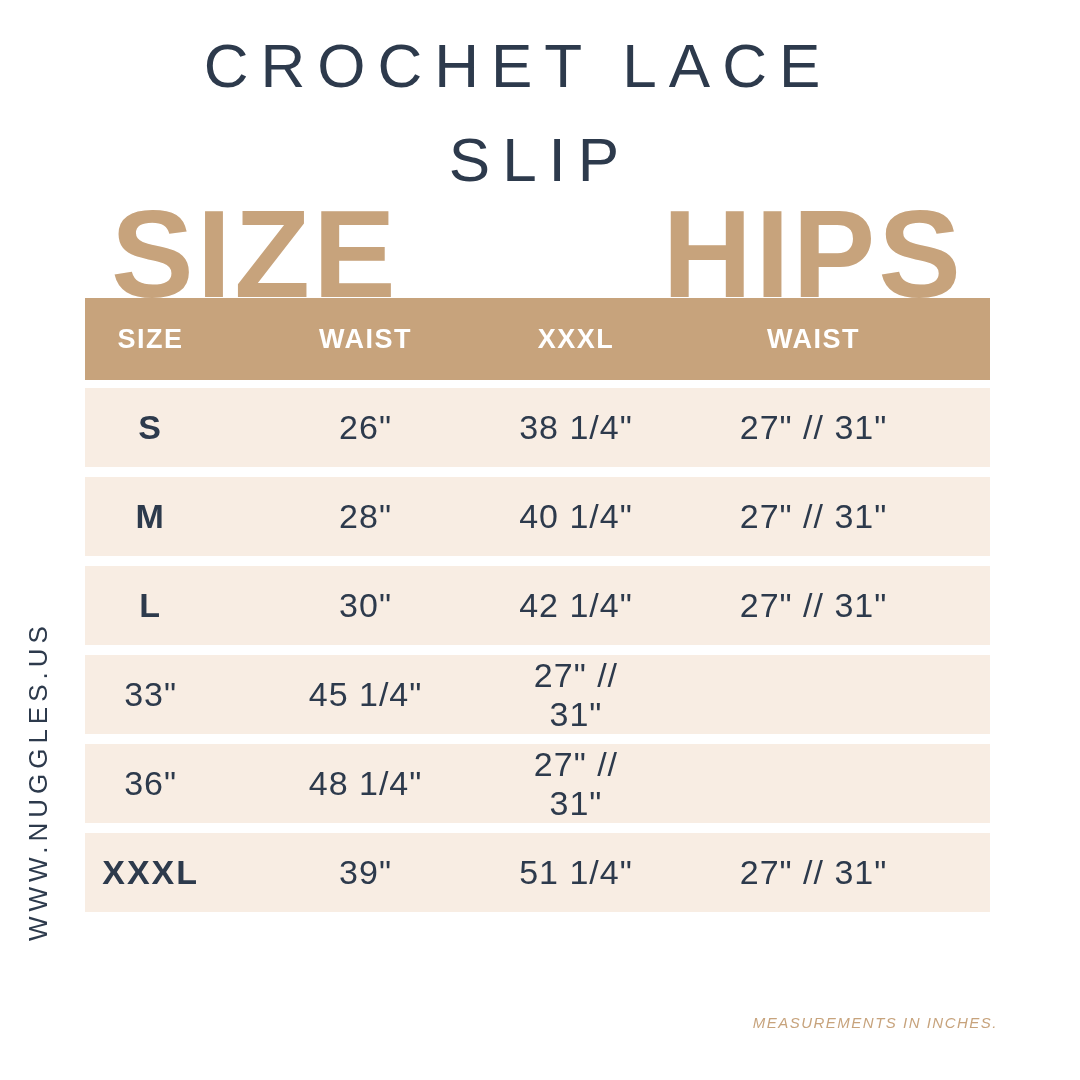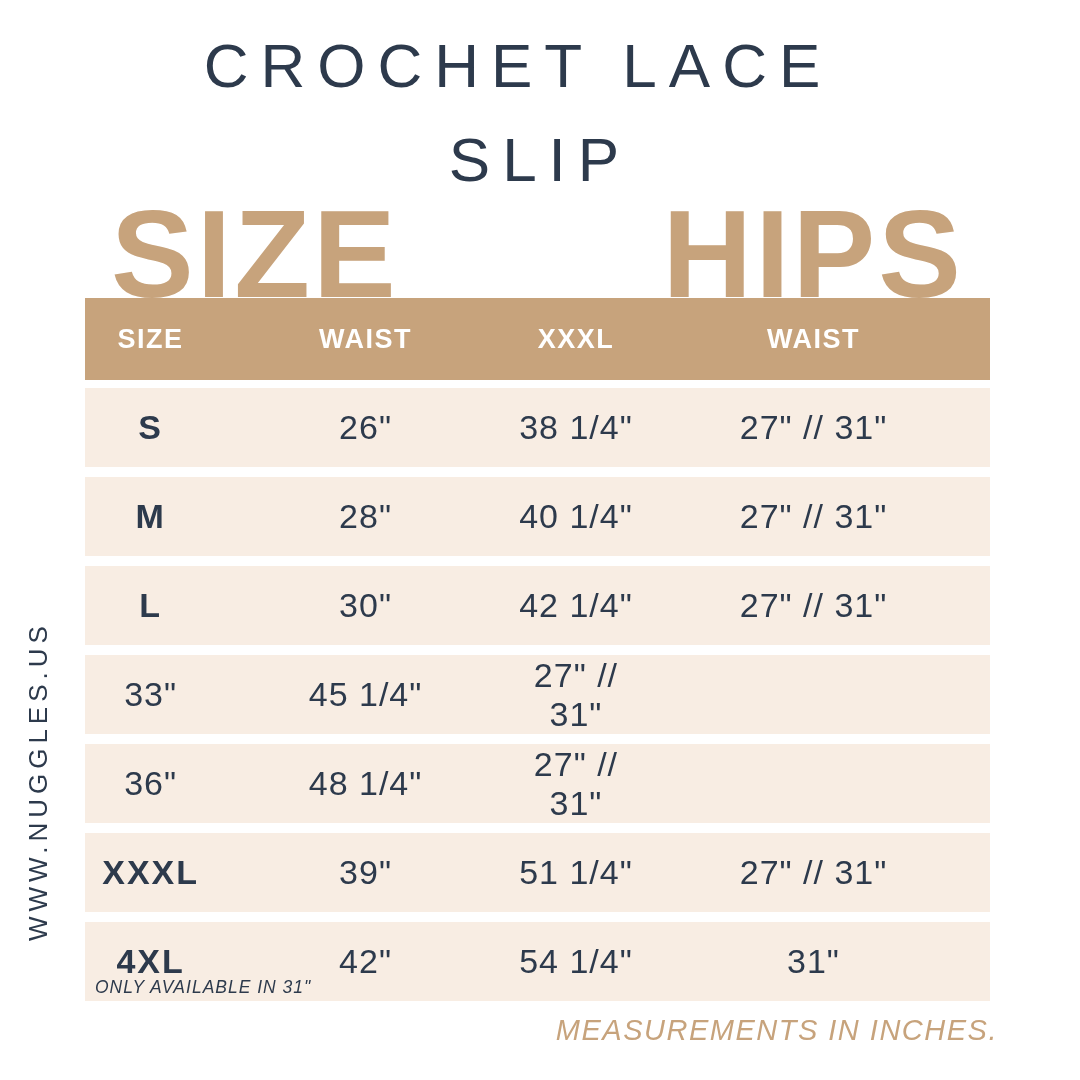--- a/index.html
+++ b/index.html
@@ -64,21 +64,21 @@
   }
   
   .website-url {
     position: absolute; left: 16px; top: 636px; height: 290px; width: 44px;
     writing-mode: vertical-rl; transform: rotate(180deg);
     display: flex; align-items: center; justify-content: center;
     font-size: 26px; letter-spacing: 5px; color: #2d3a4c; font-weight: 400;
   }
   .measurements-note {
     position: absolute; right: 82px; top: 1014px;
-    font-style: italic; font-size: 29px; letter-spacing: 1.5px;
+    font-style: italic; font-size: 15px; letter-spacing: 1.5px;
     color: #c7a37c; font-weight: 400;
   }
 </style>
 </head>
 <body>
 
 <div class="canvas">
 
   <div class="product-title">CROCHET LACE</div>
   <div class="product-subtitle">SLIP</div>
@@ -130,27 +130,20 @@
       <div class="value-cell">27" // 31"</div>
     </div>
 
     <div class="row">
       <div class="size-cell">XXXL</div>
       <div class="value-cell">39"</div>
       <div class="value-cell">51 1/4"</div>
       <div class="value-cell">27" // 31"</div>
     </div>
 
-    <div class="row">
-      <div class="size-cell">4XL</div>
-      <div class="value-cell">42"</div>
-      <div class="value-cell">54 1/4"</div>
-      <div class="value-cell">31"</div>
-      <div class="availability-footnote">ONLY AVAILABLE IN 31"</div>
-    </div>
 
   </div>
 
   <div class="website-url">WWW.NUGGLES.US</div>
 
   <div class="measurements-note">MEASUREMENTS IN INCHES.</div>
 
 </div>
 
 </body></html>

